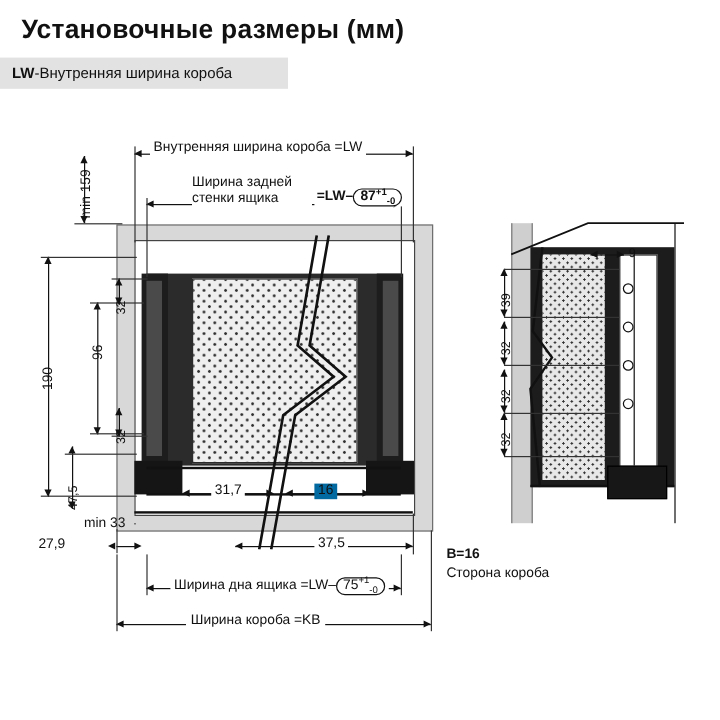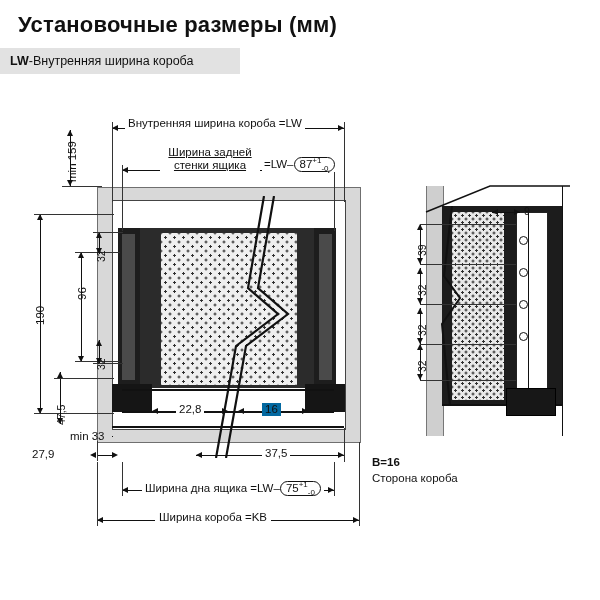--- a/index.html
+++ b/index.html
@@ -36,21 +36,21 @@
   .thin{background:#333;}
   .lbl{
     position:absolute;font-size:11.5px;color:#111;white-space:nowrap;
     line-height:1.15;
   }
   .lbl.sm{font-size:10.5px;}
   .rot{
     transform-origin:0 0;
     transform:rotate(-90deg);
   }
-  .ctr{text-align:center;text-decoration:underline;}
+  .ctr{}
 
   
   .ahL,.ahR{position:absolute;width:0;height:0;border-top:3px solid transparent;border-bottom:3px solid transparent;}
   .ahL{border-right:6px solid #111;}
   .ahR{border-left:6px solid #111;}
   .ahU,.ahD{position:absolute;width:0;height:0;border-left:3px solid transparent;border-right:3px solid transparent;}
   .ahU{border-bottom:6px solid #111;}
   .ahD{border-top:6px solid #111;}
 
   
@@ -148,21 +148,21 @@
 
   <div class="ln hl" style="left:122px;top:170px;width:212px;height:1px;"></div>
   <div class="ahL" style="left:122px;top:167px;"></div>
   <div class="ahR" style="left:328px;top:167px;"></div>
   <div class="ln vl thin" style="left:122px;top:165px;height:66px;"></div>
   <div class="ln vl thin" style="left:334px;top:165px;height:66px;"></div>
   <div class="lbl ctr" style="left:160px;top:146px;width:100px;background:#fff;">
     <span>Ширина задней</span><br>
     <span>стенки ящика</span>
   </div>
-  <div class="lbl" style="left:262px;top:157px;background:#fff;padding:0 2px;">
+  <div class="lbl" style="left:262px;top:157px;background:#fff;padding:0 2px;font-weight:bold;">
     <span>=LW–</span><span class="oval"><span>87</span><span><span class="sup">+1</span><span class="sub">-0</span></span></span>
   </div>
 
   <div class="ln vl" style="left:70px;top:130px;height:56px;"></div>
   <div class="ahU" style="left:67px;top:130px;"></div>
   <div class="ahD" style="left:67px;top:180px;"></div>
   <div class="ln hl thin" style="left:62px;top:186px;width:40px;"></div>
   <div class="lbl rot" style="left:66px;top:182px;">min 159</div>
 
   <div class="ln vl" style="left:40px;top:214px;height:200px;"></div>
@@ -202,21 +202,21 @@
 
   <div class="ln hl" style="left:97px;top:455px;width:16px;height:1px;"></div>
   <div class="ahL" style="left:90px;top:452px;"></div>
   <div class="ahR" style="left:112px;top:452px;"></div>
   <div class="ln vl thin" style="left:97px;top:441px;height:20px;"></div>
   <div class="lbl" style="left:32px;top:448px;">27,9</div>
 
   <div class="ln hl" style="left:152px;top:411px;width:76px;height:1px;"></div>
   <div class="ahL" style="left:152px;top:408px;"></div>
   <div class="ahR" style="left:222px;top:408px;"></div>
-  <div class="lbl sm" style="left:176px;top:403px;background:#fff;padding:0 3px;font-size:11.5px;">22,8</div>
+  <div class="lbl sm" style="left:176px;top:403px;background:#fff;padding:0 3px;font-size:11.5px;">31,7</div>
 
   <div class="ln hl" style="left:238px;top:411px;width:70px;height:1px;"></div>
   <div class="ahL" style="left:238px;top:408px;"></div>
   <div class="ahR" style="left:302px;top:408px;"></div>
   <div class="lbl" style="left:262px;top:403px;background:#0369a1;padding:0 3px;">16</div>
 
   <div class="ln hl" style="left:196px;top:455px;width:148px;height:1px;"></div>
   <div class="ahL" style="left:196px;top:452px;"></div>
   <div class="ahR" style="left:338px;top:452px;"></div>
   <div class="ln vl thin" style="left:344px;top:428px;height:34px;"></div>

